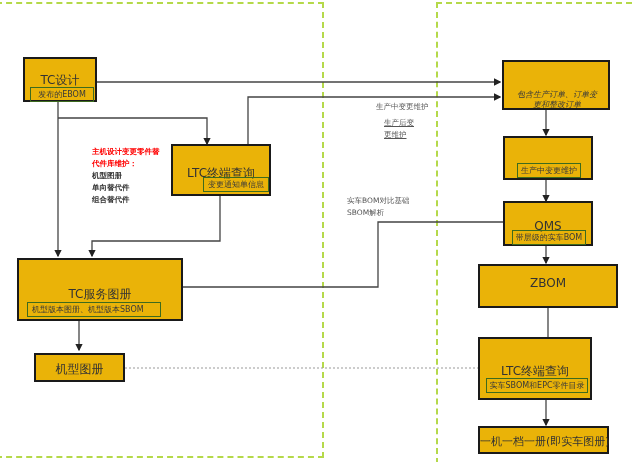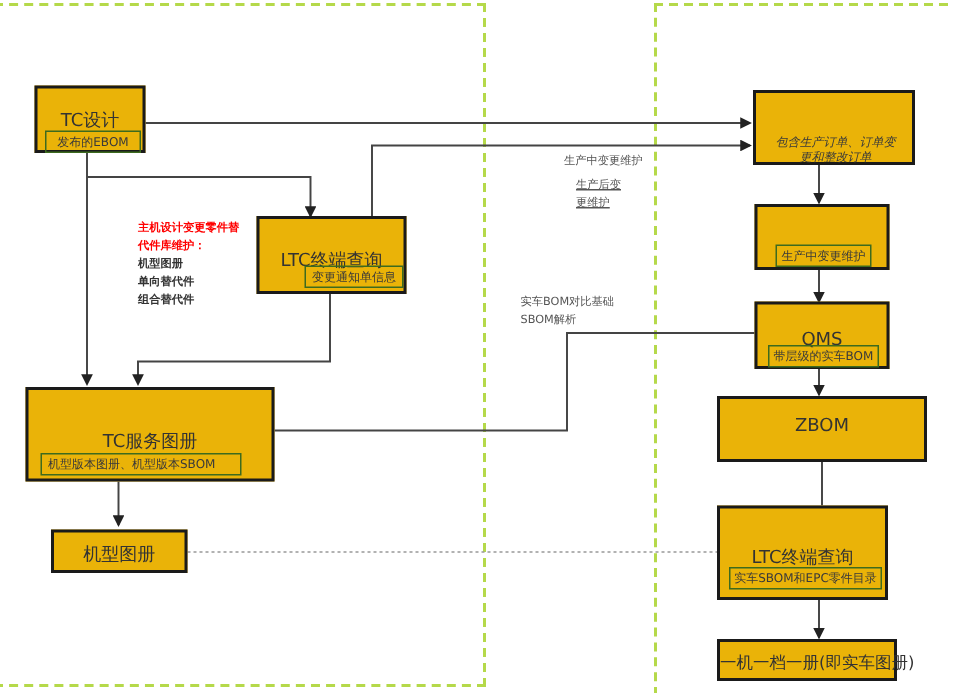--- a/index.html
+++ b/index.html
@@ -83,21 +83,21 @@
 
 <div class="box" style="left:478px; top:264px; width:140px; height:44px;">
   <div class="title" style="top:10px;">ZBOM</div>
 </div>
 
 <div class="box" style="left:478px; top:337px; width:114px; height:63px;">
   <div class="title" style="top:24px;">LTC终端查询</div>
   <div class="sub" style="left:6px; top:39px; width:102px;">实车SBOM和EPC零件目录</div>
 </div>
 
-<div class="box" style="left:478px; top:426px; width:120px; height:28px;">
+<div class="box" style="left:478px; top:426px; width:131px; height:28px;">
   <div class="title" style="top:6px; font-size:11px;">一机一档一册(即实车图册)</div>
 </div>
 
 <div class="note red" style="left:92px; top:146px;">
   <div>主机设计变更零件替</div>
   <div>代件库维护：</div>
 </div>
 <div class="note dark" style="left:92px; top:170px;">
   <div>机型图册</div>
   <div>单向替代件</div>

